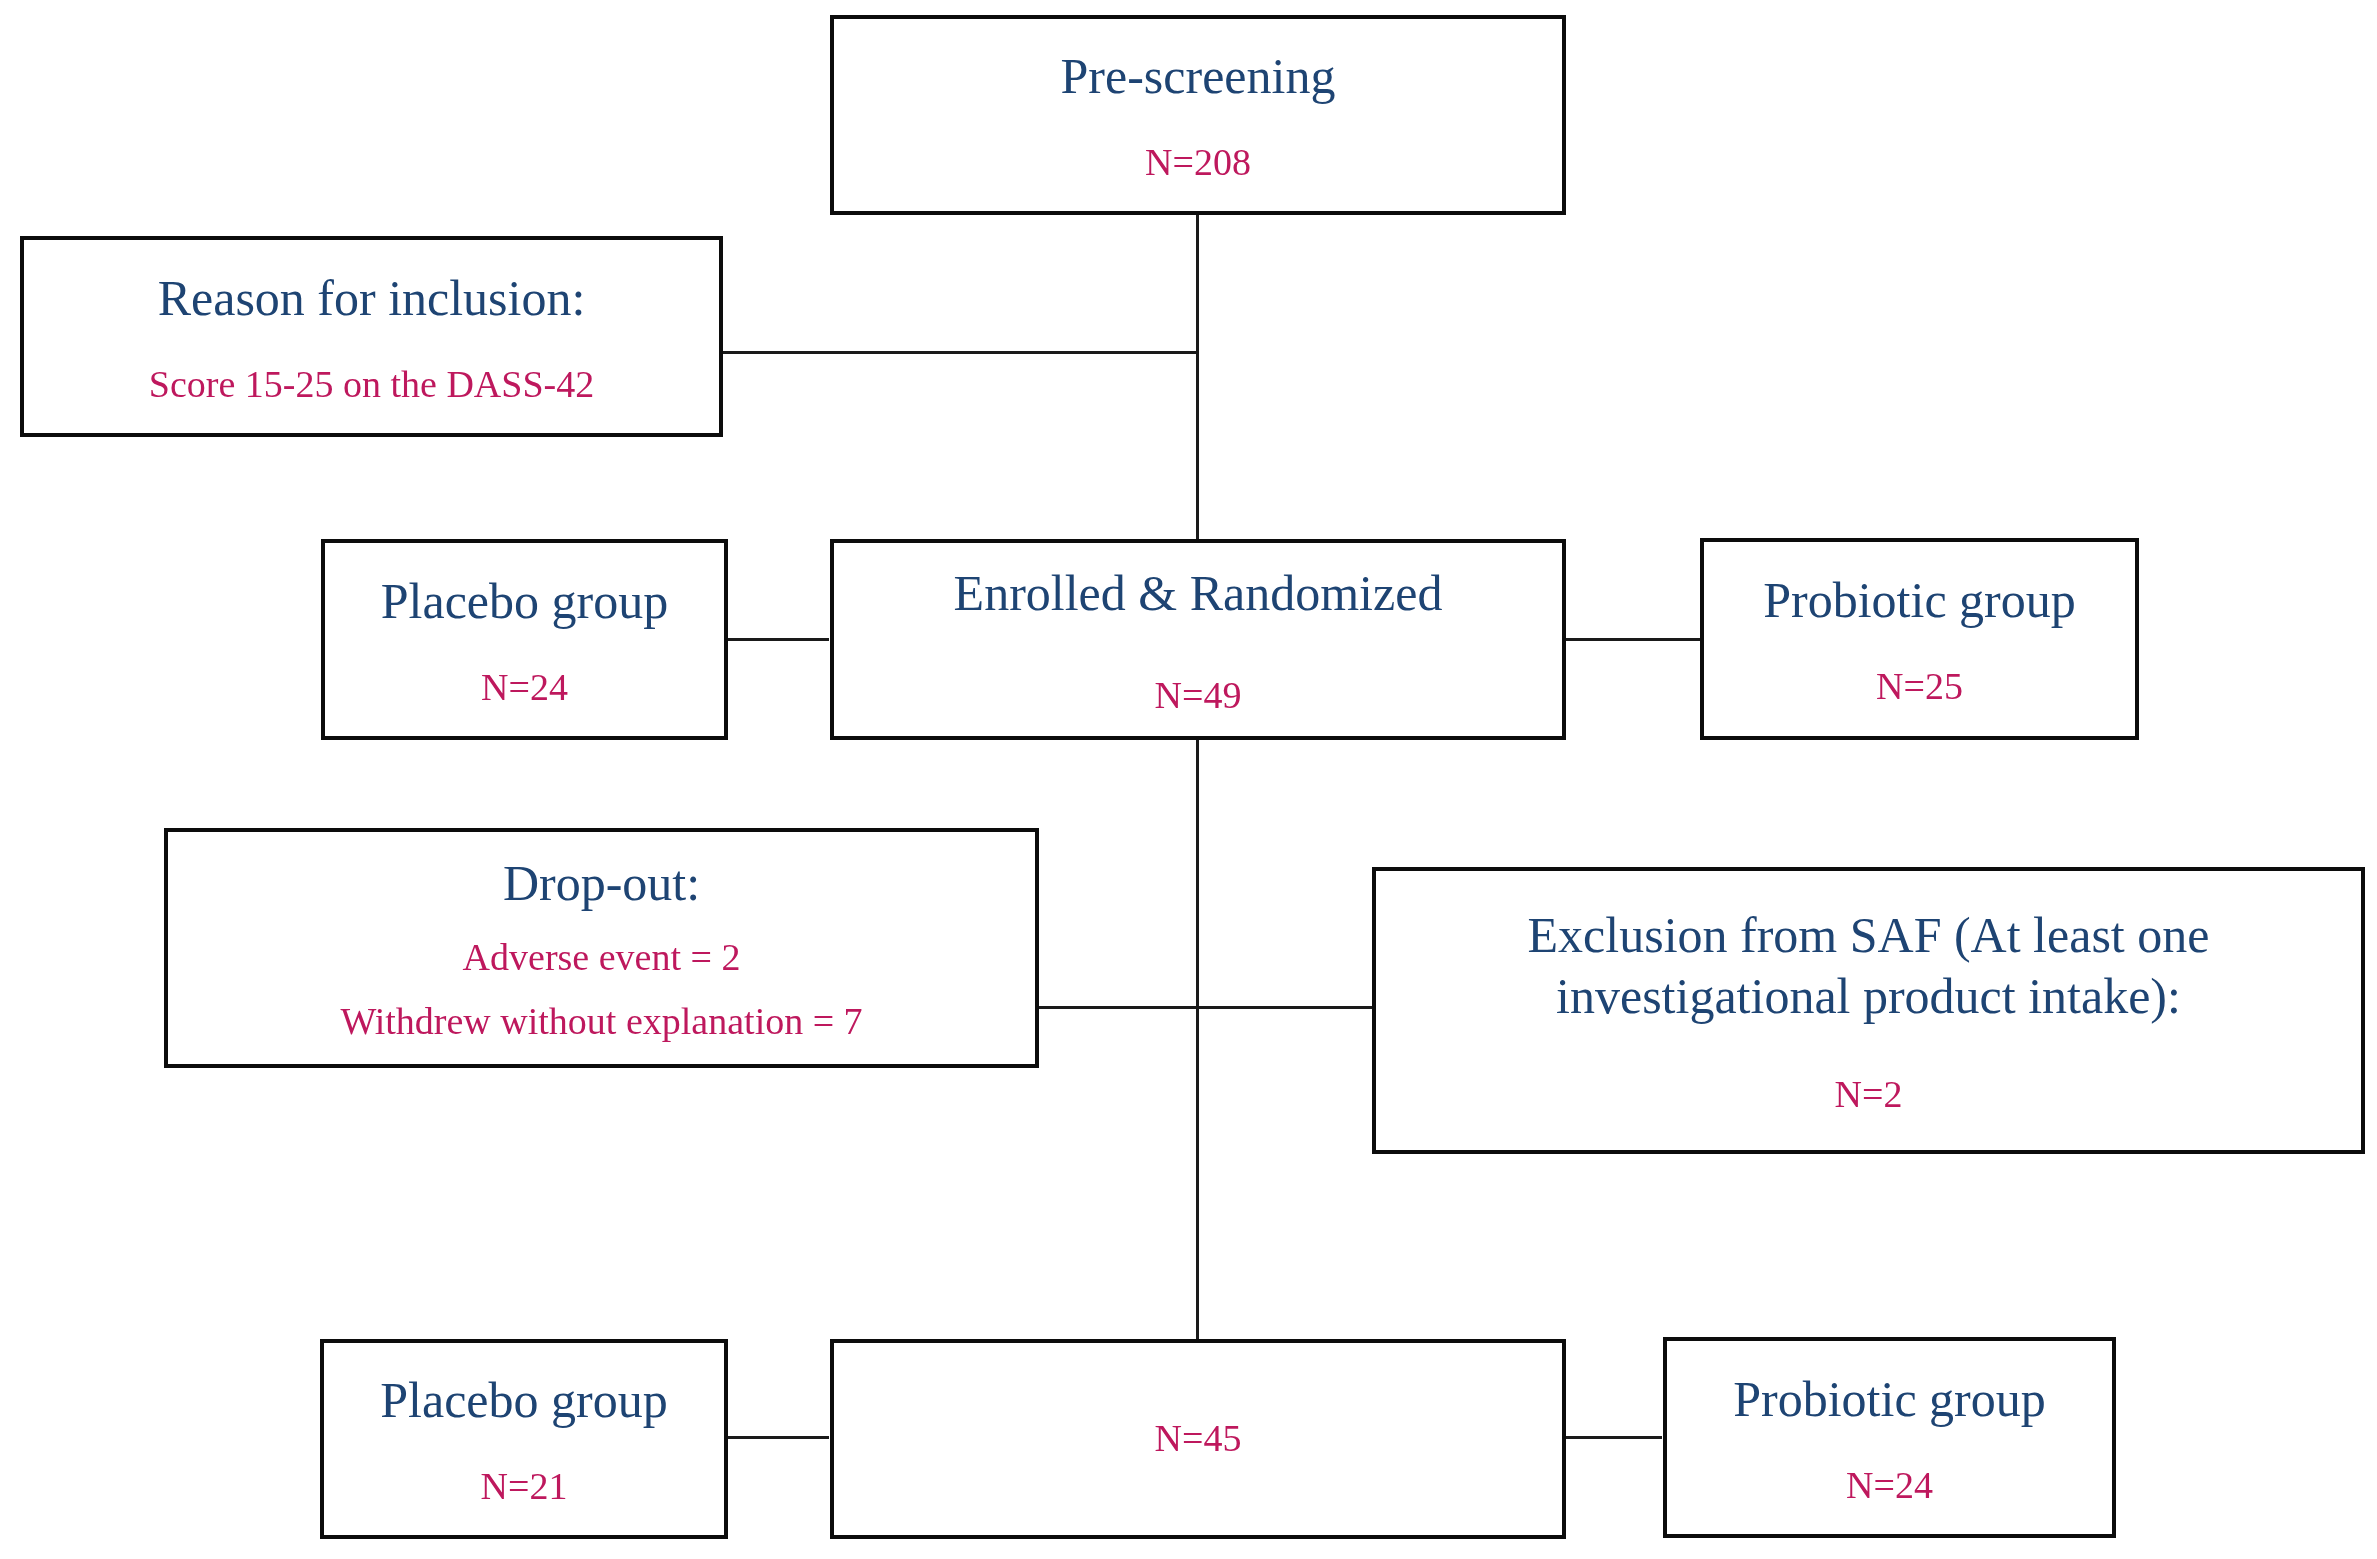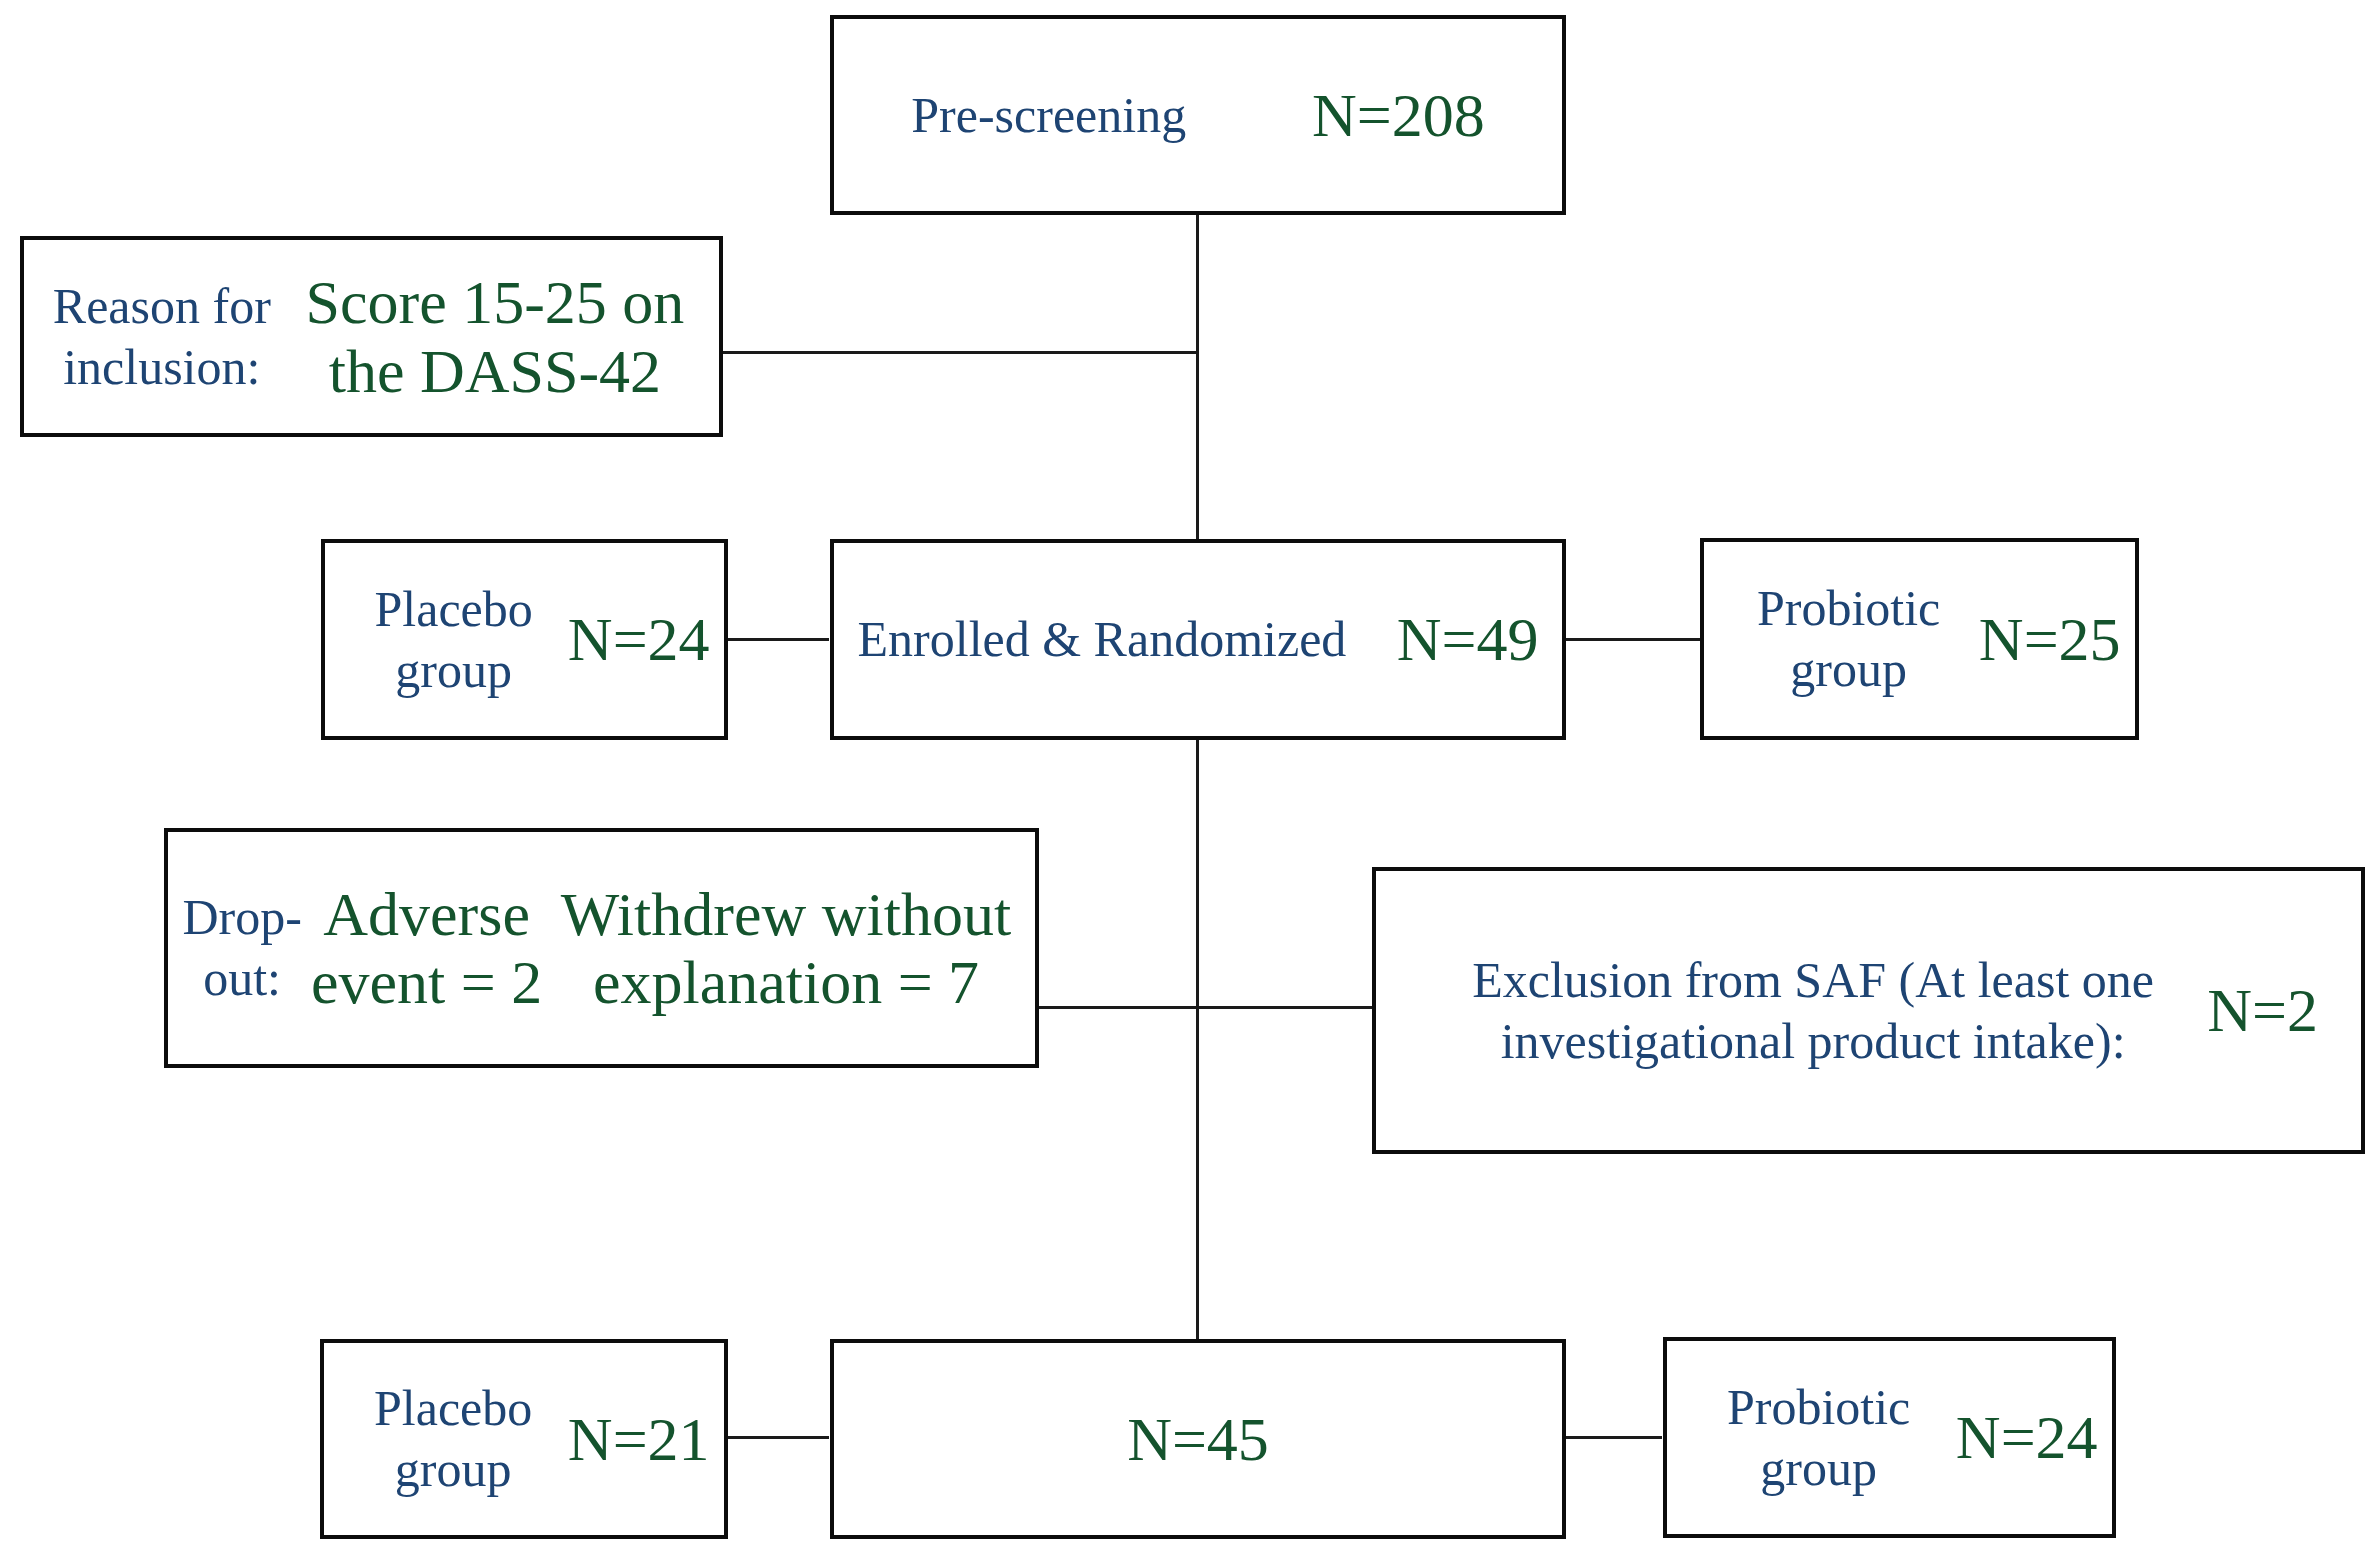--- a/index.html
+++ b/index.html
@@ -14,35 +14,35 @@
     background: #ffffff;
     font-family: "Liberation Serif", "DejaVu Serif", serif;
     overflow: hidden;
   }
   .fbox {
     position: absolute;
     box-sizing: border-box;
     border: 4.3px solid #0c0c0c;
     background: #ffffff;
     display: flex;
-    flex-direction: row;
+    flex-direction: column;
     justify-content: space-around;
     align-items: center;
     text-align: center;
     padding: 10px 14.4px;
     z-index: 2;
   }
   .fbox .title {
     color: #1e4473;
     font-size: 50px;
     line-height: 1.22;
   }
   .fbox .value {
-    color: #14532d;
-    font-size: 62px;
+    color: #be185d;
+    font-size: 38px;
     line-height: 1.1;
   }
   .line {
     position: absolute;
     background: #1a1a1a;
     z-index: 1;
   }
 
   
   #box-pre        { left: 830px; top: 15px;   width: 736px; height: 200px; }

